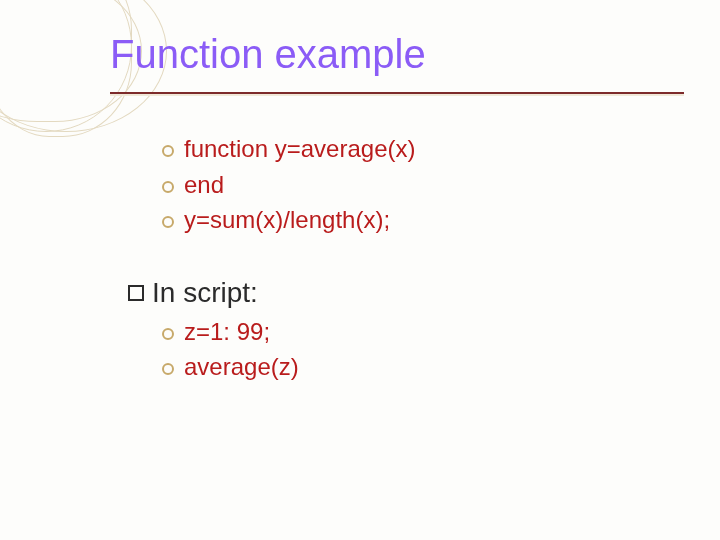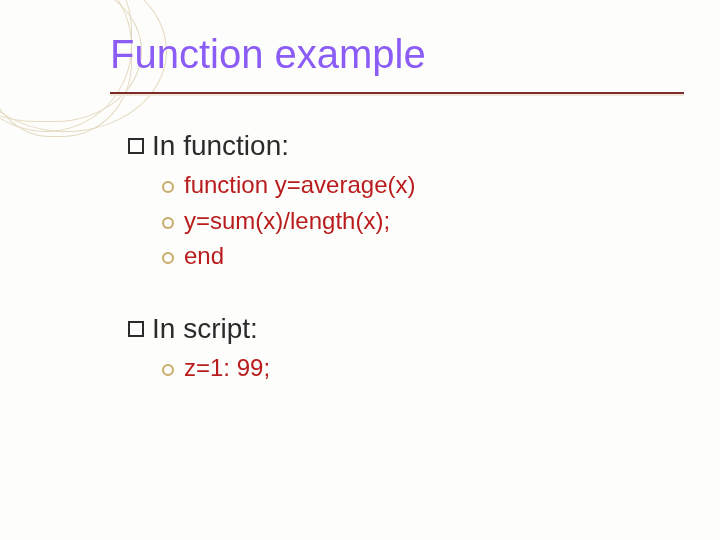--- a/index.html
+++ b/index.html
@@ -97,43 +97,43 @@
   <div class="ring r2"></div>
   <div class="ring r3"></div>
   <div class="ring r4"></div>
 </div>
 
 <div class="title">Function example</div>
 <div class="top-line"></div>
 
 <div class="content">
 
-  <div class="heading">
-    <span class="bullet-sq"></span>
-    <span>In function:</span>
-  </div>
   <div class="sub">
     <div class="row">
       <span class="ring-bullet"></span>
       <span>function y=average(x)</span>
     </div>
     <div class="row">
       <span class="ring-bullet"></span>
-      <span>y=sum(x)/length(x);</span>
+      <span>end</span>
     </div>
     <div class="row">
       <span class="ring-bullet"></span>
-      <span>end</span>
+      <span>y=sum(x)/length(x);</span>
     </div>
   </div>
 
   <div class="heading block2">
     <span class="bullet-sq"></span>
     <span>In script:</span>
   </div>
   <div class="sub">
     <div class="row">
       <span class="ring-bullet"></span>
       <span>z=1: 99;</span>
     </div>
+    <div class="row">
+      <span class="ring-bullet"></span>
+      <span>average(z)</span>
+    </div>
   </div>
 
 </div>
 
 </body></html>

